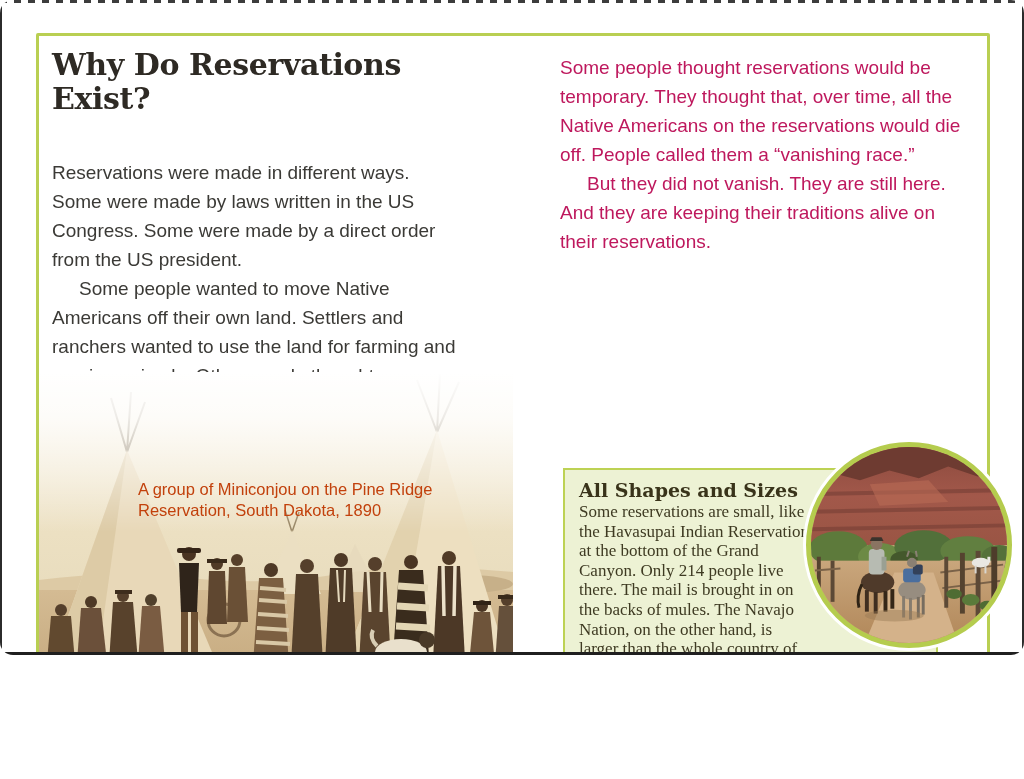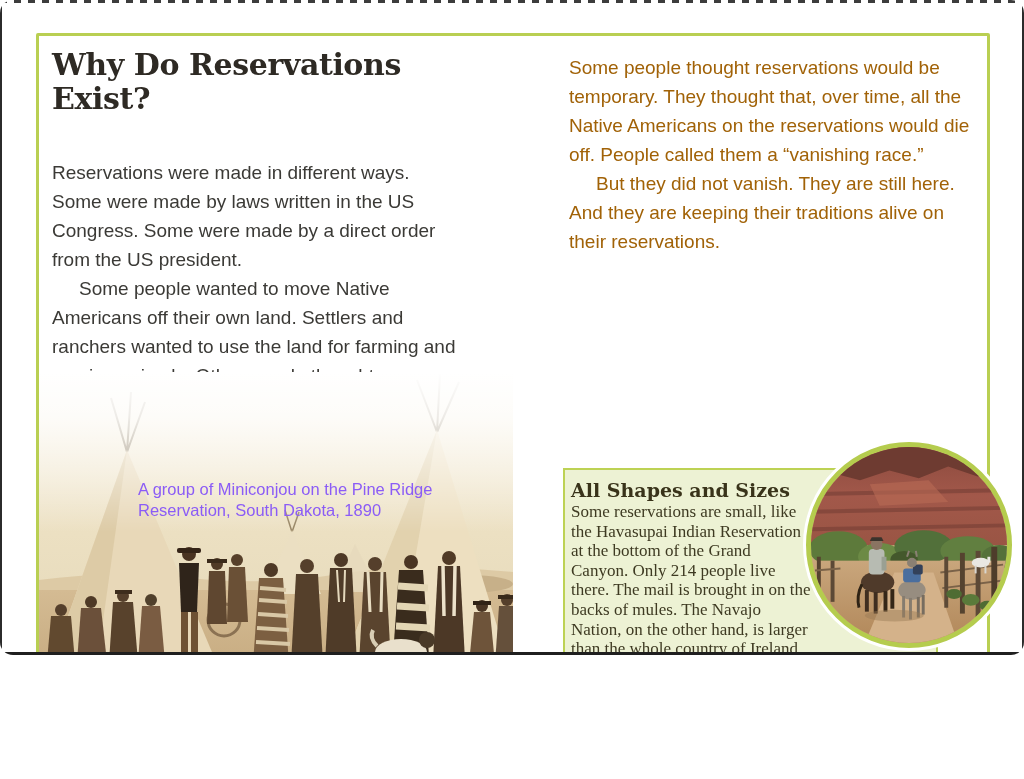--- a/index.html
+++ b/index.html
@@ -37,31 +37,31 @@
     position:absolute; left:39px; top:372px; width:474px; height:348px; overflow:hidden;
   }
   .photo-left svg { display:block; width:100%; height:100%; }
   .photo-fade {
     position:absolute; left:0; top:0; width:100%; height:46%;
     background:linear-gradient(to bottom,#ffffff 0%,rgba(255,255,255,0.85) 28%,rgba(255,255,255,0) 100%);
     pointer-events:none;
   }
   .photo-caption {
     position:absolute; left:138px; top:479px; width:330px;
-    font-size:16.5px; line-height:21px; color:#8b5cf6; z-index:3;
+    font-size:16.5px; line-height:21px; color:#c2410c; z-index:3;
   }
 
   
   .body-right {
     position:absolute; left:560px; top:53px; width:412px;
-    font-size:19px; line-height:29px; color:#a16207;margin-left:9px;
+    font-size:19px; line-height:29px; color:#be185d;
   }
   .sidebar-box {
     position:absolute; left:563px; top:468px; width:375px; height:232px;
-    background:#edf2d4; border:2px solid #bdd254; padding:8px 12px 8px 6px;
+    background:#edf2d4; border:2px solid #bdd254; padding:8px 12px 8px 14px;
   }
   .sidebar-title {
     font-family:"DejaVu Serif", serif; font-weight:700;
     font-size:19px; line-height:24px; color:#39331a;
   }
   .sidebar-float { float:right; width:112px; height:138px; }
   .sidebar-body {
     font-family:"Liberation Serif", serif; font-size:17px; line-height:19.6px; color:#3e3a22;
   }
 

